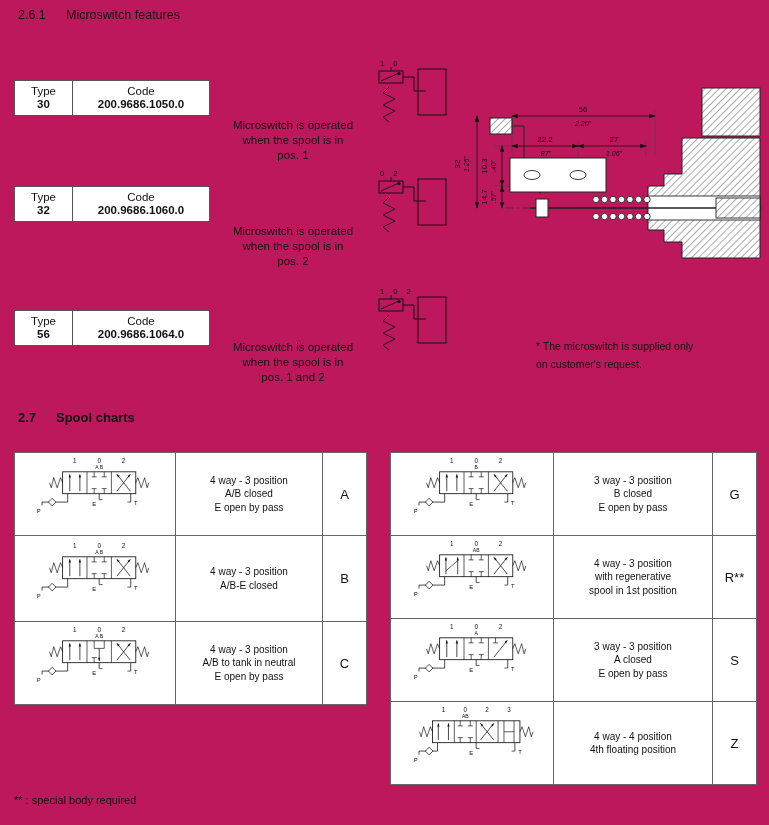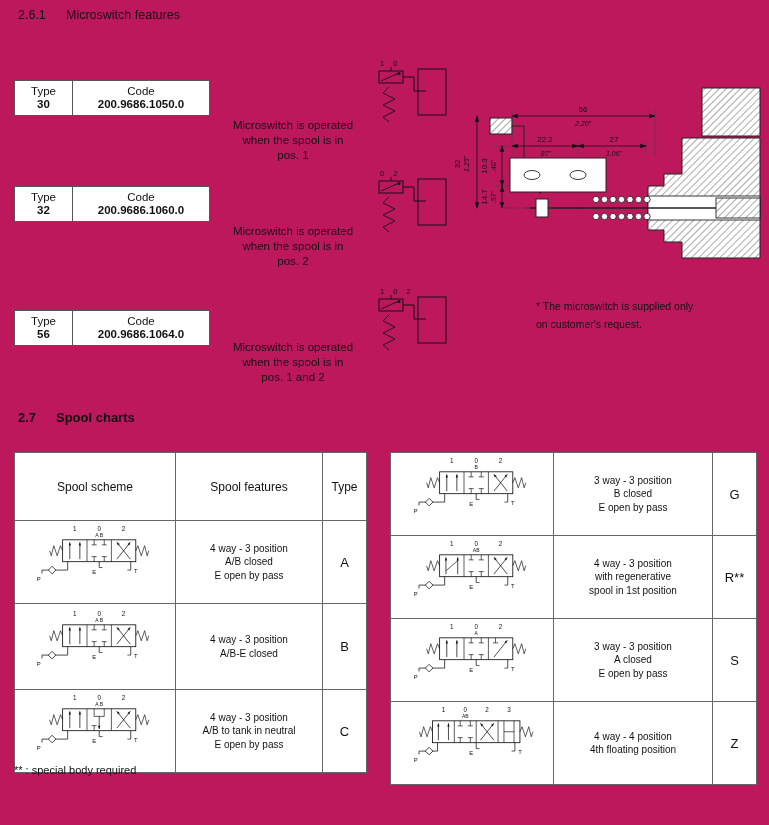--- a/index.html
+++ b/index.html
@@ -17,21 +17,21 @@
   .tc-cell { text-align:center; padding:4px 4px 5px; }
   .tc-type { width:58px; border-right:1px solid #555; }
   .tc-code { flex:1; }
   .tc-label { font-size:11.5px; }
   .tc-value { font-size:11.5px; font-weight:bold; margin-top:1px; white-space:nowrap; }
 
   .ms-desc { position:absolute; width:170px; text-align:center; font-size:11.5px;
              line-height:1.3; white-space:pre-line;margin-top:40px; }
   .ms-sym { position:absolute; }
   .drawing { position:absolute; }
-  .note { position:absolute; font-size:10.5px; line-height:1.7; white-space:pre-line; }
+  .note { position:absolute; font-size:10.5px; line-height:1.7; white-space:pre-line;margin-top:40px; }
 
   .spool-table { position:absolute; border-collapse:collapse; table-layout:fixed; background:#fff; }
   .spool-table td, .spool-table th { border:1px solid #666; vertical-align:middle;
     text-align:center; font-weight:normal; background:#fff; padding:2px; }
   .spool-table th { font-size:12px; }
   .features-cell { font-size:10px; line-height:1.35; white-space:pre-line; }
   .type-cell { font-size:13px; font-weight:bold; }
   .spool-svg { width:152px; height:74px; display:inline-block; }
   .footnote { position:absolute; font-size:11px; }
 
@@ -208,25 +208,20 @@
     <span>Spool charts</span>
   </div>
 
   <table class="spool-table" style="left:14px; top:452px; width:352px;">
     <colgroup>
         <col style="width:161px">
         <col style="width:147px">
         <col style="width:44px">
       </colgroup>
     <tbody>
-        <tr style="height:68px">
-      <th>Spool scheme</th>
-      <th>Spool features</th>
-      <th>Type</th>
-    </tr>
     <tr style="height:80px">
       <td>
         <svg class="spool-svg" viewBox="0 0 150 88">
               <text x="51" y="9" font-size="7.5" text-anchor="middle" fill="#111">1</text>
               <text x="80" y="9" font-size="7.5" text-anchor="middle" fill="#111">0</text>
               <text x="109" y="9" font-size="7.5" text-anchor="middle" fill="#111">2</text>
               <text x="80" y="17" font-size="6" text-anchor="middle" fill="#111">A B</text>
               <rect x="36.5" y="20" width="87" height="26" fill="none" stroke="#111" stroke-width="1"></rect>
               <line x1="65.5" y1="20" x2="65.5" y2="46" stroke="#111" stroke-width="0.8"></line>
               <line x1="94.5" y1="20" x2="94.5" y2="46" stroke="#111" stroke-width="0.8"></line>
@@ -551,15 +546,15 @@
               <text x="130" y="60" font-size="7" text-anchor="start" fill="#111">T</text>
             </svg>
       </td>
       <td class="features-cell">4 way - 4 position
 4th floating position</td>
       <td class="type-cell">Z</td>
     </tr>
   </tbody>
     </table>
 
-  <div class="footnote" style="left:14px; top:764px;">** : special body required</div>
+  <div class="footnote" style="left:14px; top:794px;">** : special body required</div>
 
 </div>
 
 </body></html>

